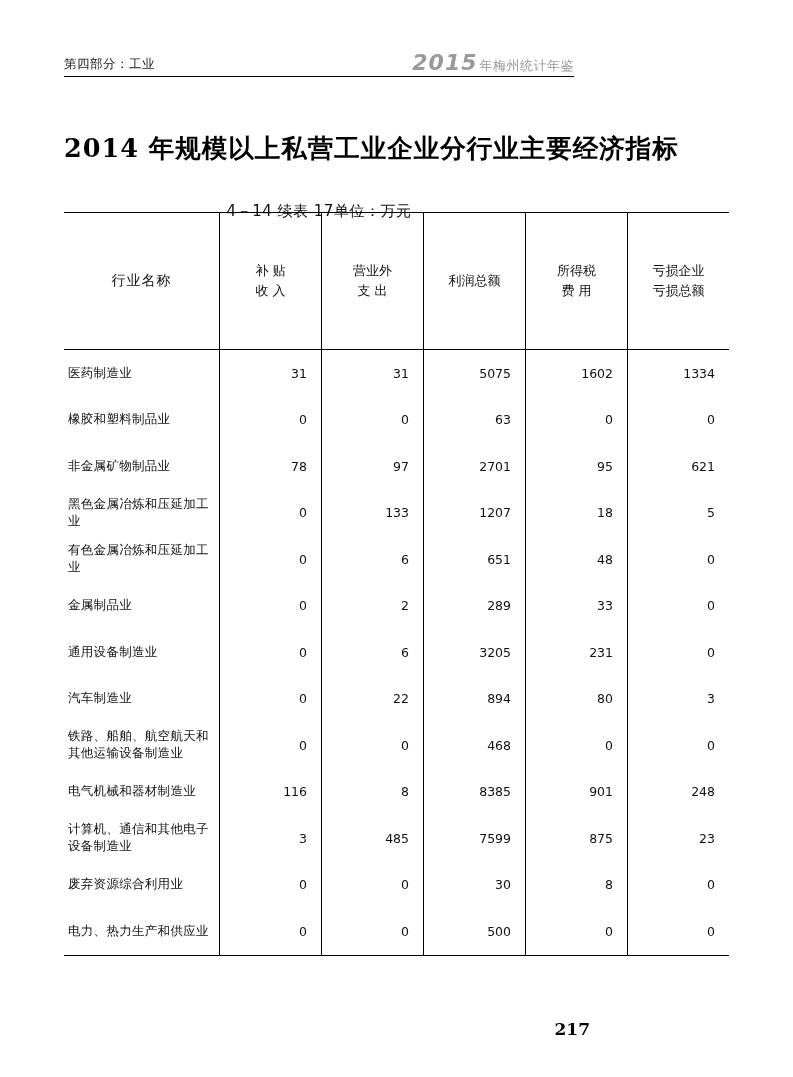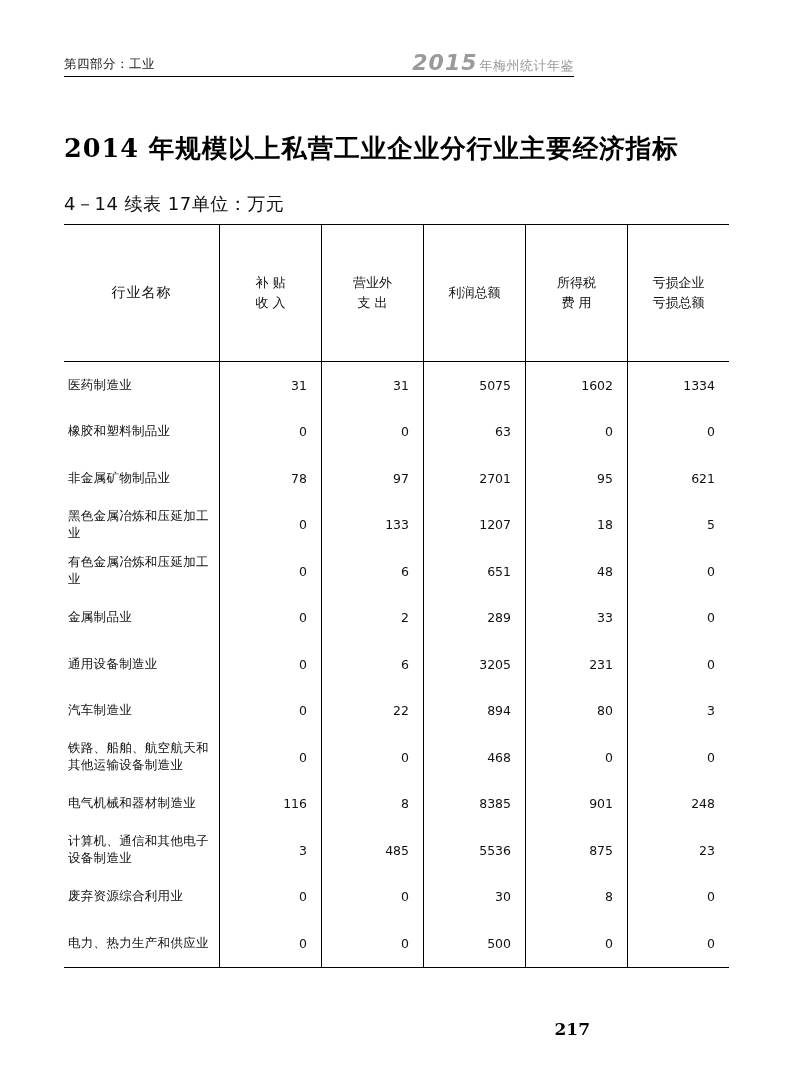--- a/index.html
+++ b/index.html
@@ -85,37 +85,36 @@
     color: #000000;
     white-space: nowrap;
     margin-top: 11px;
   }
 
   
   .subline {
     position: absolute;
     left: 64px;
     right: 64px;
-    top: 192px;
+    top: 202px;
     display: flex;
-    justify-content: flex-start;
+    justify-content: center;
     align-items: baseline;
-    font-size: 18px;
+    font-size: 15px;
     color: #111111;
   }
   .subline-left { letter-spacing: 0.5px; }
   .subline-right { letter-spacing: 0.5px; }
 
   
   .table-wrap {
     position: absolute;
     left: 64px;
     top: 212px;
     width: 665px;
-    margin-top: 12px;
   }
   table.data {
     border-collapse: collapse;
     width: 665px;
     font-size: 12.5px;
   }
   table.data thead th {
     font-weight: normal;
     vertical-align: middle;
   }
@@ -299,21 +298,21 @@
           <td class="num">116</td>
           <td class="num">8</td>
           <td class="num">8385</td>
           <td class="num">901</td>
           <td class="num">248</td>
         </tr>
         <tr>
           <td class="name">计算机、通信和其他电子设备制造业</td>
           <td class="num">3</td>
           <td class="num">485</td>
-          <td class="num">5536</td>
+          <td class="num">7599</td>
           <td class="num">875</td>
           <td class="num">23</td>
         </tr>
         <tr>
           <td class="name">废弃资源综合利用业</td>
           <td class="num">0</td>
           <td class="num">0</td>
           <td class="num">30</td>
           <td class="num">8</td>
           <td class="num">0</td>

